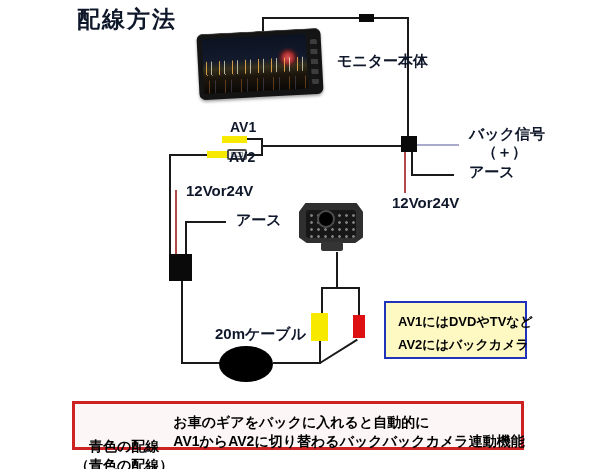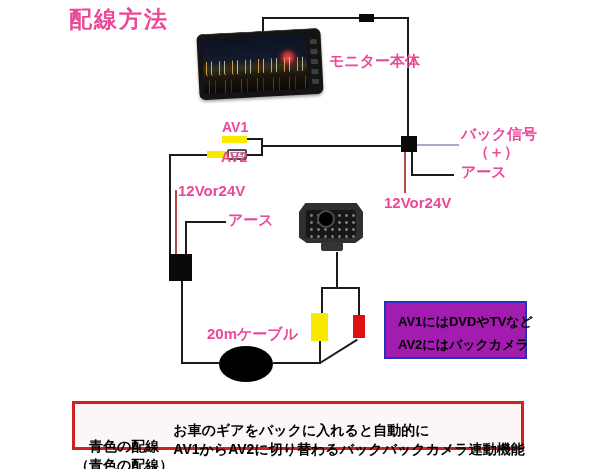--- a/index.html
+++ b/index.html
@@ -1,20 +1,20 @@
 <!DOCTYPE html>
 <html style="--wire-black: #1a1a1a; --wire-red: #b24a4a; --wire-blue: #aaaacc; --connector-yellow: #f7ea00; --connector-red: #dd1111; --note-border-blue: #2233bb; --note-border-red: #cc2222;"><head>
 <meta charset="utf-8">
 <style>
   html,body { margin:0; padding:0; background:#ffffff; }
   .canvas {
     position:relative; width:600px; height:469px; background:#ffffff;
     font-family:"Liberation Sans","DejaVu Sans",sans-serif; overflow:hidden;
   }
-  .lbl { position:absolute; font-weight:bold; color:#ec4899; white-space:nowrap; }
+  .lbl { position:absolute; font-weight:bold; color:#0f172a; white-space:nowrap;margin-left:8px; }
   .wire { position:absolute; background:var(--wire-black,#1a1a1a); }
   .wire-red { position:absolute; background:var(--wire-red,#b24a4a); }
   .wire-blue { position:absolute; background:var(--wire-blue,#aaaacc); }
 
   .title { left:69px; top:4px; font-size:23px; letter-spacing:2px; }
 
   
   .monitor { position:absolute; left:198px; top:31px; width:124px; height:65px;
              transform:rotate(-3deg); background:#141414; border-radius:6px;
              box-shadow:0 2px 3px rgba(0,0,0,.35); border-top:1px solid #3c3c3c; }
@@ -46,28 +46,28 @@
     background:#f3f3f3; border:2px solid #4d4d4d; border-radius:2px; }
   .barrel::after { content:""; position:absolute; left:2px; top:1px; right:2px; bottom:1px; border:1px solid #9a9a9a; }
   .sq-conn { position:absolute; background:#0a0a0a; }
   .rca-red { position:absolute; background:var(--connector-red,#dd1111); }
   .coil { position:absolute; left:219px; top:346px; width:54px; height:36px; background:#000; border-radius:50%; }
 
   .diag { position:absolute; left:320px; top:362px; width:44px; height:2px; background:#1a1a1a;
     transform:rotate(-32deg); transform-origin:0 50%; }
 
   .note-blue { position:absolute; left:384px; top:301px; width:143px; height:58px; box-sizing:border-box;
-    border:2px solid var(--note-border-blue,#2233bb); background:#a21caf; }
+    border:2px solid var(--note-border-blue,#2233bb); background:#fef9c3; }
   .note-blue .nline { position:absolute; left:12px; font-size:13px; font-weight:bold; white-space:nowrap; }
   .note-blue .n1 { top:10px; } .note-blue .n2 { top:33px; }
 
   .note-red { position:absolute; left:72px; top:401px; width:452px; height:49px; box-sizing:border-box;
     border:3px solid var(--note-border-red,#cc2222); background:#fdf6f6; display:flex; }
   .note-red .col1 { width:138px; text-align:center; padding-top:5px;margin-top:28px; }
-  .note-red .col2 { flex:1; padding-top:17px; }
+  .note-red .col2 { flex:1; padding-top:9px; }
   .note-red div div { font-size:14px; font-weight:bold; line-height:19px; white-space:nowrap; }
 </style>
 </head>
 <body>
 
 <div class="canvas">
 
   <div class="lbl title">配線方法</div>
 
   <div class="wire" style="left:262px; top:17px; width:2px; height:18px;"></div>

